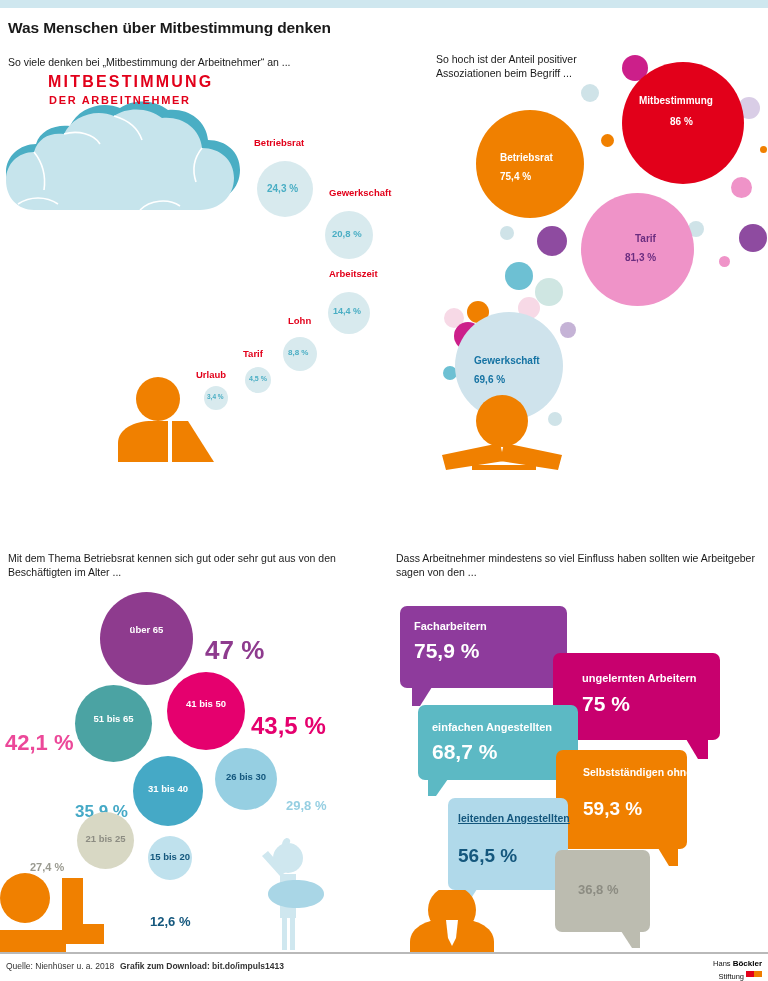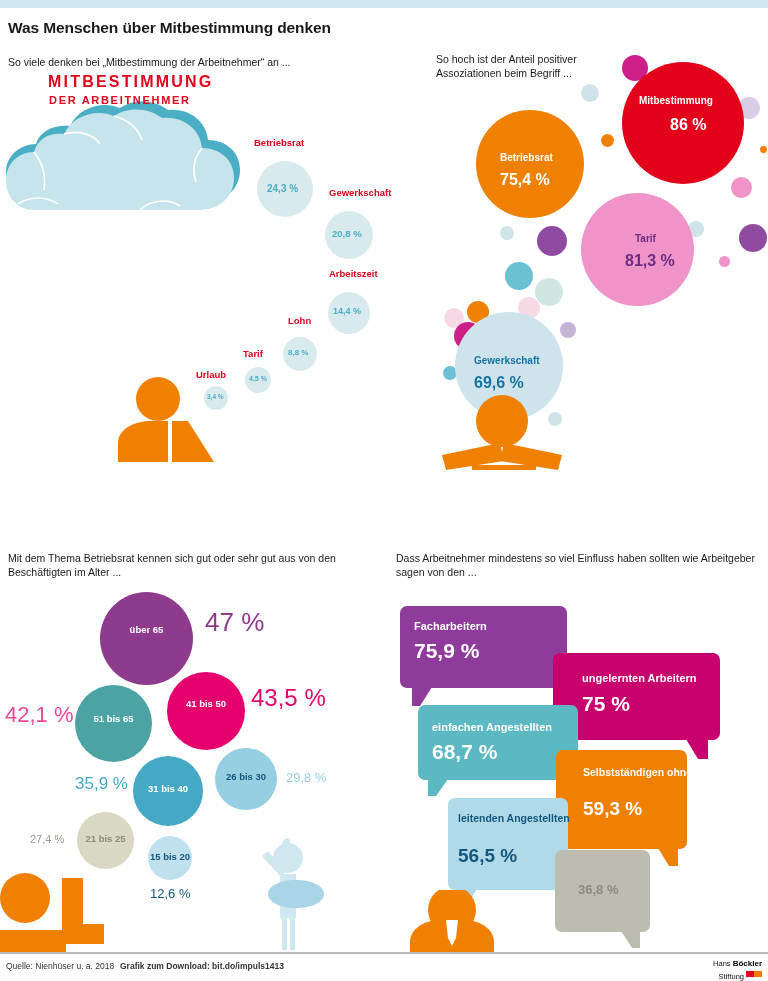--- a/index.html
+++ b/index.html
@@ -41,25 +41,25 @@
     position:absolute;left:49px;top:94px;
     font-size:11px;font-weight:bold;color:#e2001a;letter-spacing:1.7px;
   }
 
   
   .tl-lab{color:#e2001a;font-size:9.5px;}
   .tl-val{color:#4aaec4;}
 
   
   .tr-lab{font-size:10px;}
-  .tr-val{font-size:16px;}
+  .tr-val{font-size:10px;}
 
   
   .age-lab{color:#ffffff;font-size:9.5px;font-weight:bold;text-align:center;}
-  .age-out{font-weight:normal;position:absolute;white-space:nowrap;}
+  .age-out{font-weight:bold;position:absolute;white-space:nowrap;margin-top:28px;}
 
   
   .speech{position:absolute;border-radius:7px;}
   .tail{position:absolute;width:0;height:0;}
 
   .footer-rule{position:absolute;left:0;top:952px;width:768px;height:2px;background:#b9b9b9;}
   .foot{position:absolute;font-size:8.5px;color:#333;}
   .foot-src{left:6px;top:961px;}
   .foot-dl{left:120px;top:961px;font-weight:bold;}
   .logo{position:absolute;right:6px;top:956px;text-align:right;line-height:9.5px;}
@@ -234,21 +234,21 @@
   <div class="stxt" style="position:absolute;left:432px;top:740px;color:#ffffff;font-size:21px;font-weight:bold;">68,7 %</div>
 
   <div class="speech" style="left:556px;top:750px;width:131px;height:99px;background:#f08000;"></div>
   <div class="tail" style="left:658px;top:848px;border-right:9px solid #f08000;border-left:11px solid transparent;border-top:18px solid #f08000;"></div>
   <div class="stxt" style="position:absolute;left:583px;top:764px;color:#ffffff;font-size:10.5px;font-weight:bold;line-height:16px;">Selbstständigen
 ohne Beschäftigte</div>
   <div class="stxt" style="position:absolute;left:583px;top:798px;color:#ffffff;font-size:19px;font-weight:bold;">59,3 %</div>
 
   <div class="speech" style="left:448px;top:798px;width:120px;height:92px;background:#b0d9ea;"></div>
   <div class="tail" style="left:457px;top:889px;border-left:8px solid #b0d9ea;border-right:12px solid transparent;border-top:19px solid #b0d9ea;"></div>
-  <div class="stxt" style="position:absolute;left:458px;top:810px;color:#14577d;font-size:10.5px;font-weight:bold;line-height:16px;">leitenden
+  <div class="stxt" style="position:absolute;left:458px;top:810px;color:#14577d;font-size:10.5px;font-weight:bold;line-height:16px;text-decoration:underline;">leitenden
 Angestellten</div>
   <div class="stxt" style="position:absolute;left:458px;top:845px;color:#14577d;font-size:19px;font-weight:bold;">56,5 %</div>
 
   <div class="speech" style="left:555px;top:850px;width:95px;height:82px;background:#bcbcb0;"></div>
   <div class="tail" style="left:621px;top:931px;border-right:8px solid #bcbcb0;border-left:11px solid transparent;border-top:17px solid #bcbcb0;"></div>
   <div class="stxt" style="position:absolute;left:578px;top:882px;color:#8c8c82;font-size:13px;font-weight:bold;">36,8 %</div>
 
   <svg style="position:absolute;left:400px;top:890px;" width="175" height="62" viewBox="0 0 175 62">
     <circle cx="52" cy="20" r="24" fill="#f08000"></circle>
     <path d="M10 62 L10 52 C10 36 30 28 52 28 C74 28 94 36 94 52 L94 62 Z" fill="#f08000"></path>

